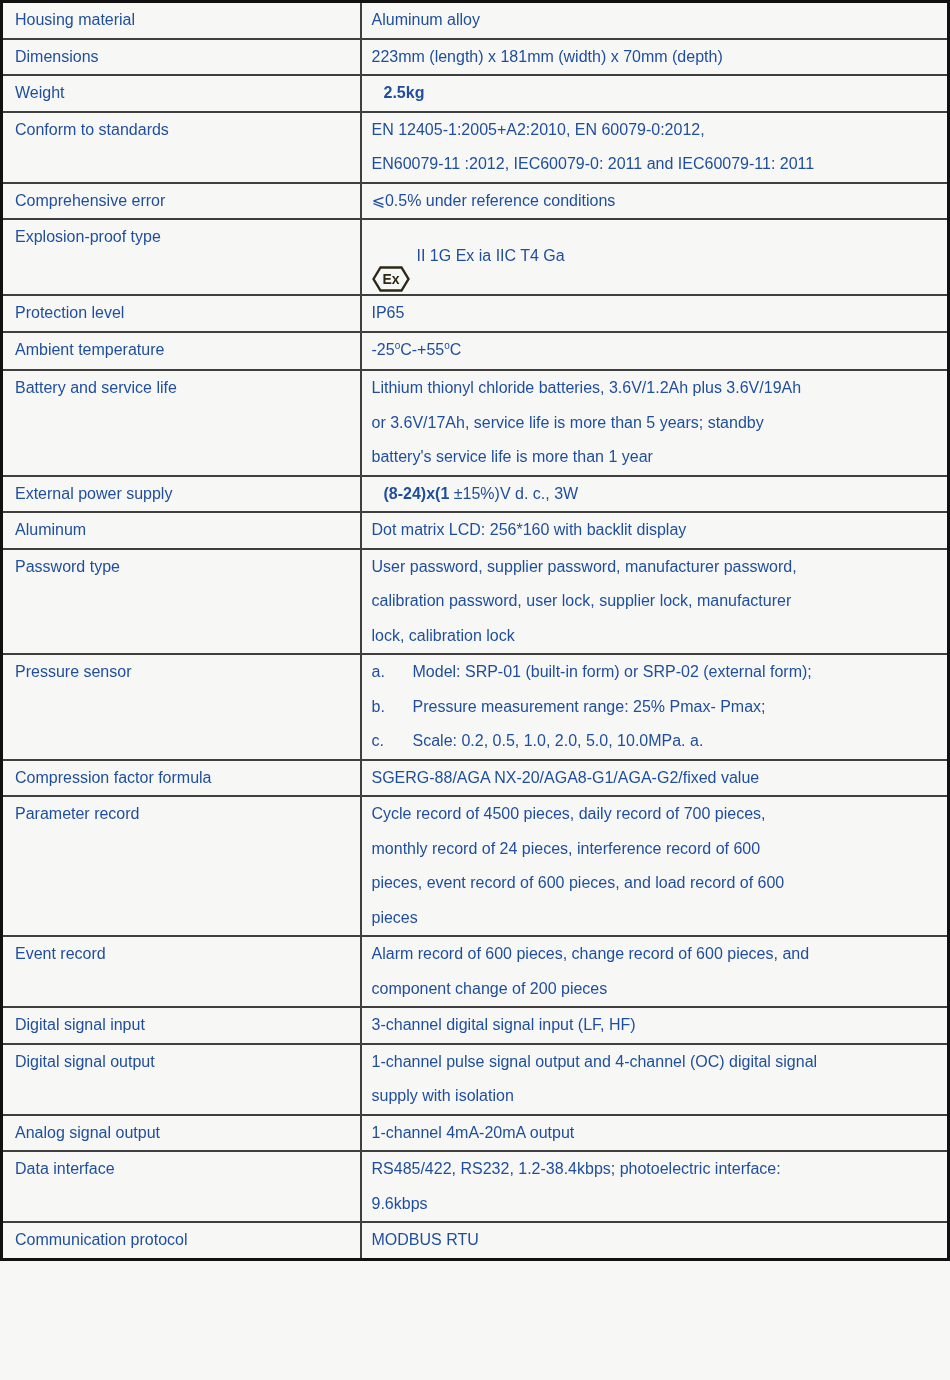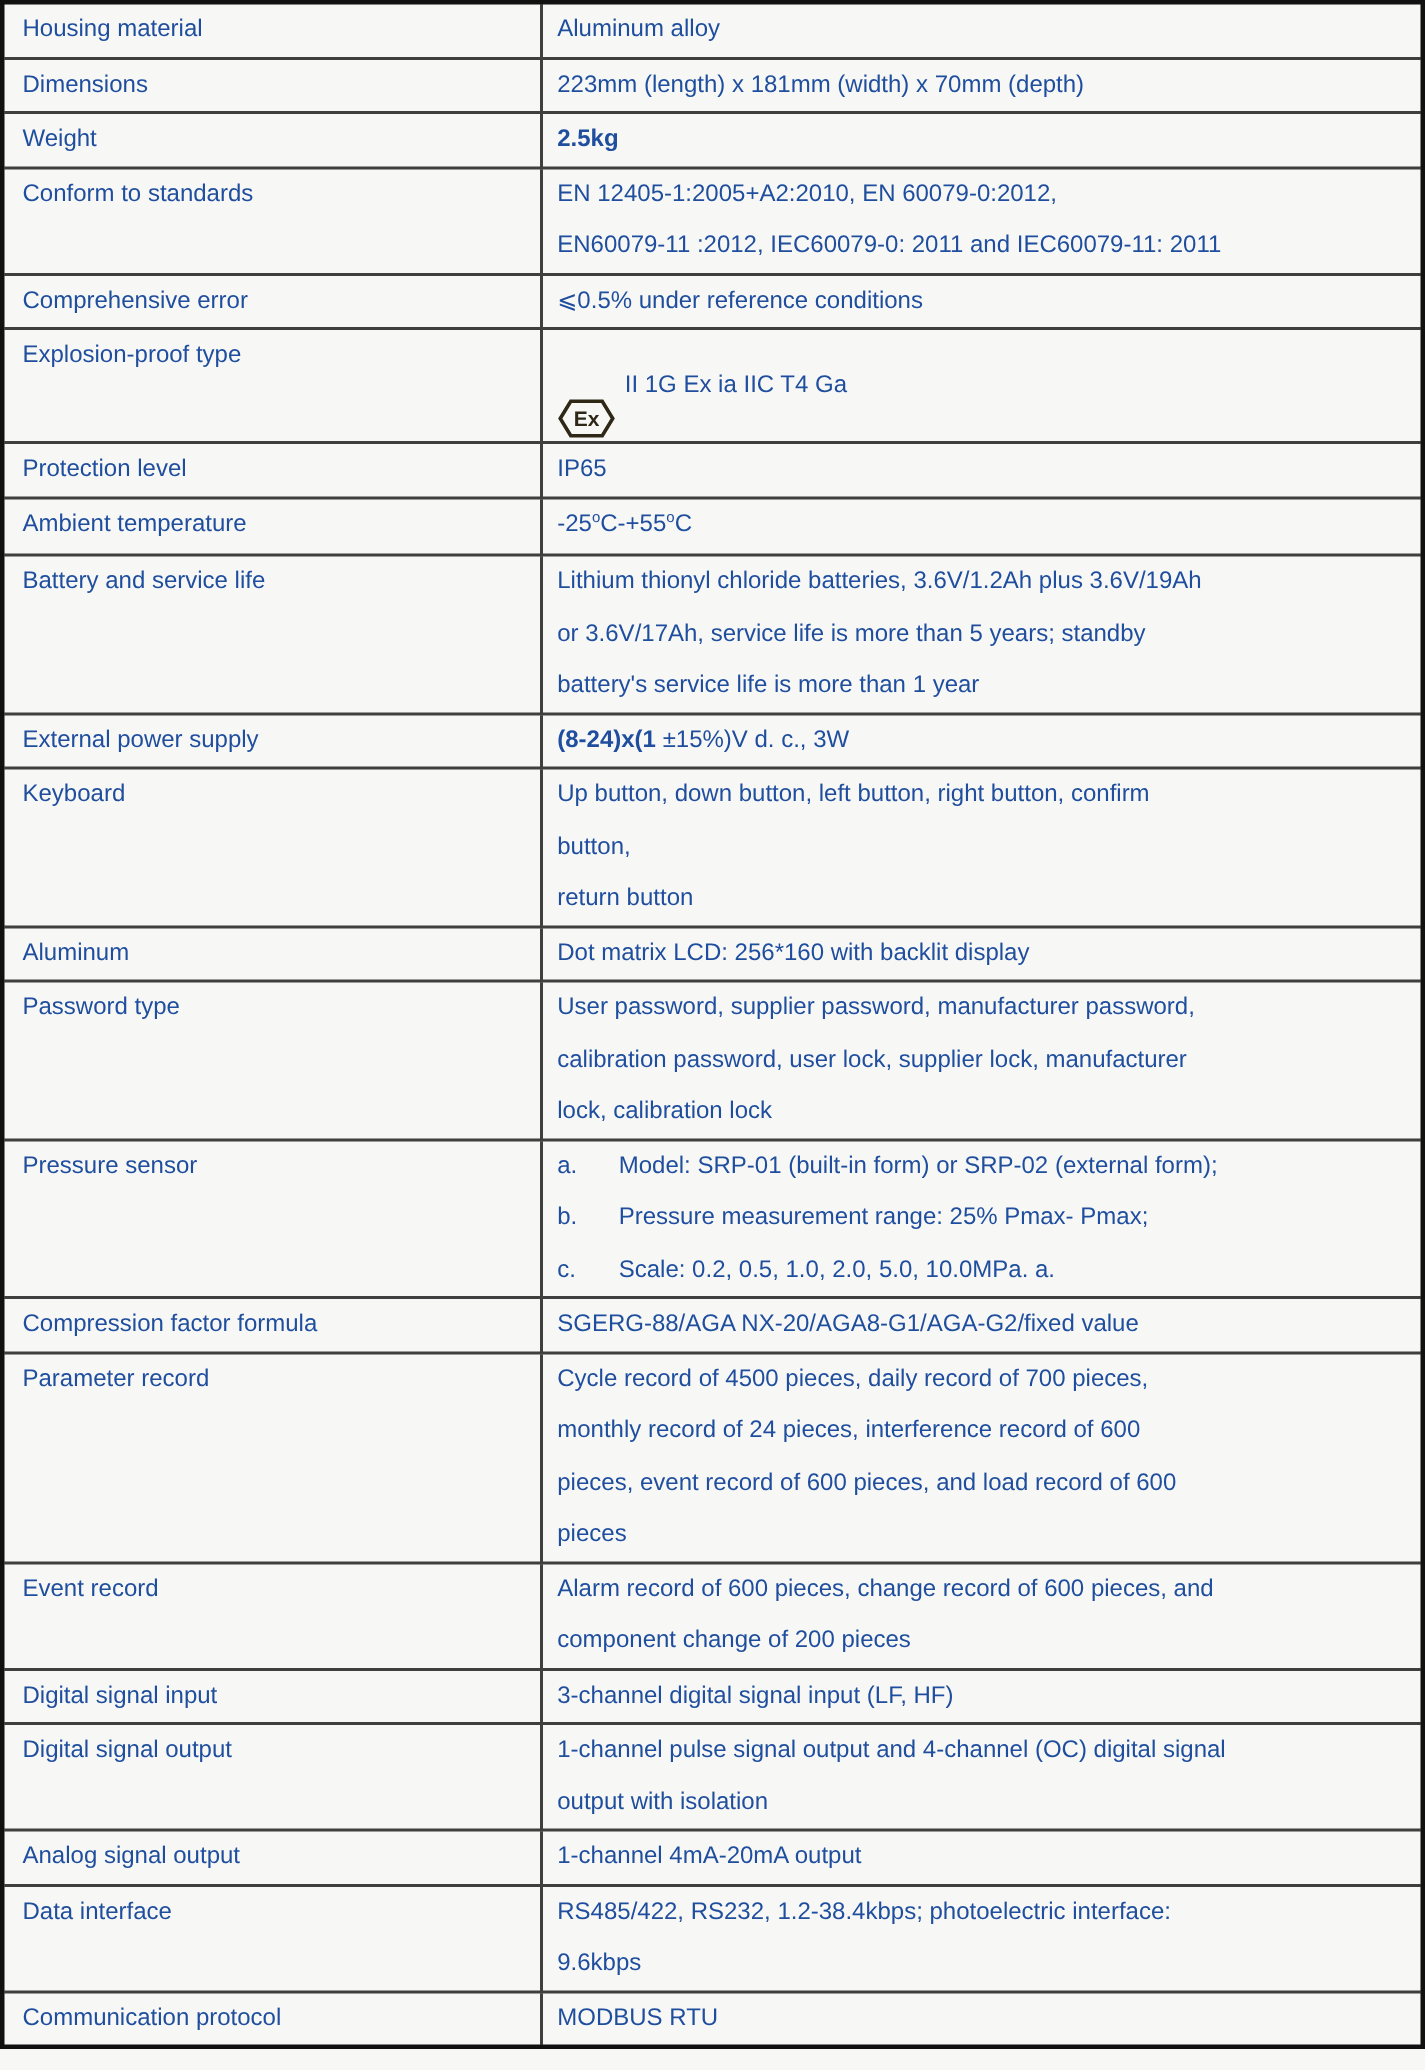--- a/index.html
+++ b/index.html
@@ -41,21 +41,21 @@
     padding-left: 12px;
   }
   .line {
     line-height: 34.5px;
     white-space: nowrap;
   }
   tr.lines-1 { height: 34px; }
   tr.lines-2 { height: 69px; }
   tr.lines-3 { height: 103px; }
   tr.lines-4 { height: 138px; }
-  .bold { font-weight: bold; }
+  .bold { font-weight: bold; margin-left: 12px; }
   .sup {
     font-size: 10px;
     position: relative;
     top: -6px;
   }
   .tab {
     display: inline-block;
     width: 41px;
   }
   .ex-icon {
@@ -153,30 +153,20 @@
           </td>
         </tr>
         <tr class="lines-1">
           <td class="label-cell">
             <div class="line">External power supply</div>
           </td>
           <td class="value-cell">
             <div class="line"><span class="bold">(8-24)x(1</span><span> ±15%)V d. c., 3W</span></div>
           </td>
         </tr>
-        <tr class="lines-3">
-          <td class="label-cell">
-            <div class="line">Keyboard</div>
-          </td>
-          <td class="value-cell">
-            <div class="line"><span>Up button, down button, left button, right button, confirm</span></div>
-            <div class="line"><span>button,</span></div>
-            <div class="line"><span>return button</span></div>
-          </td>
-        </tr>
         <tr class="lines-1">
           <td class="label-cell">
             <div class="line">Aluminum</div>
           </td>
           <td class="value-cell">
             <div class="line"><span>Dot matrix LCD: 256*160 with backlit display</span></div>
           </td>
         </tr>
         <tr class="lines-3">
           <td class="label-cell">
@@ -233,21 +223,21 @@
           <td class="value-cell">
             <div class="line"><span>3-channel digital signal input (LF, HF)</span></div>
           </td>
         </tr>
         <tr class="lines-2">
           <td class="label-cell">
             <div class="line">Digital signal output</div>
           </td>
           <td class="value-cell">
             <div class="line"><span>1-channel pulse signal output and 4-channel (OC) digital signal</span></div>
-            <div class="line"><span>output with isolation</span></div>
+            <div class="line"><span>supply with isolation</span></div>
           </td>
         </tr>
         <tr class="lines-1">
           <td class="label-cell">
             <div class="line">Analog signal output</div>
           </td>
           <td class="value-cell">
             <div class="line"><span>1-channel 4mA-20mA output</span></div>
           </td>
         </tr>

